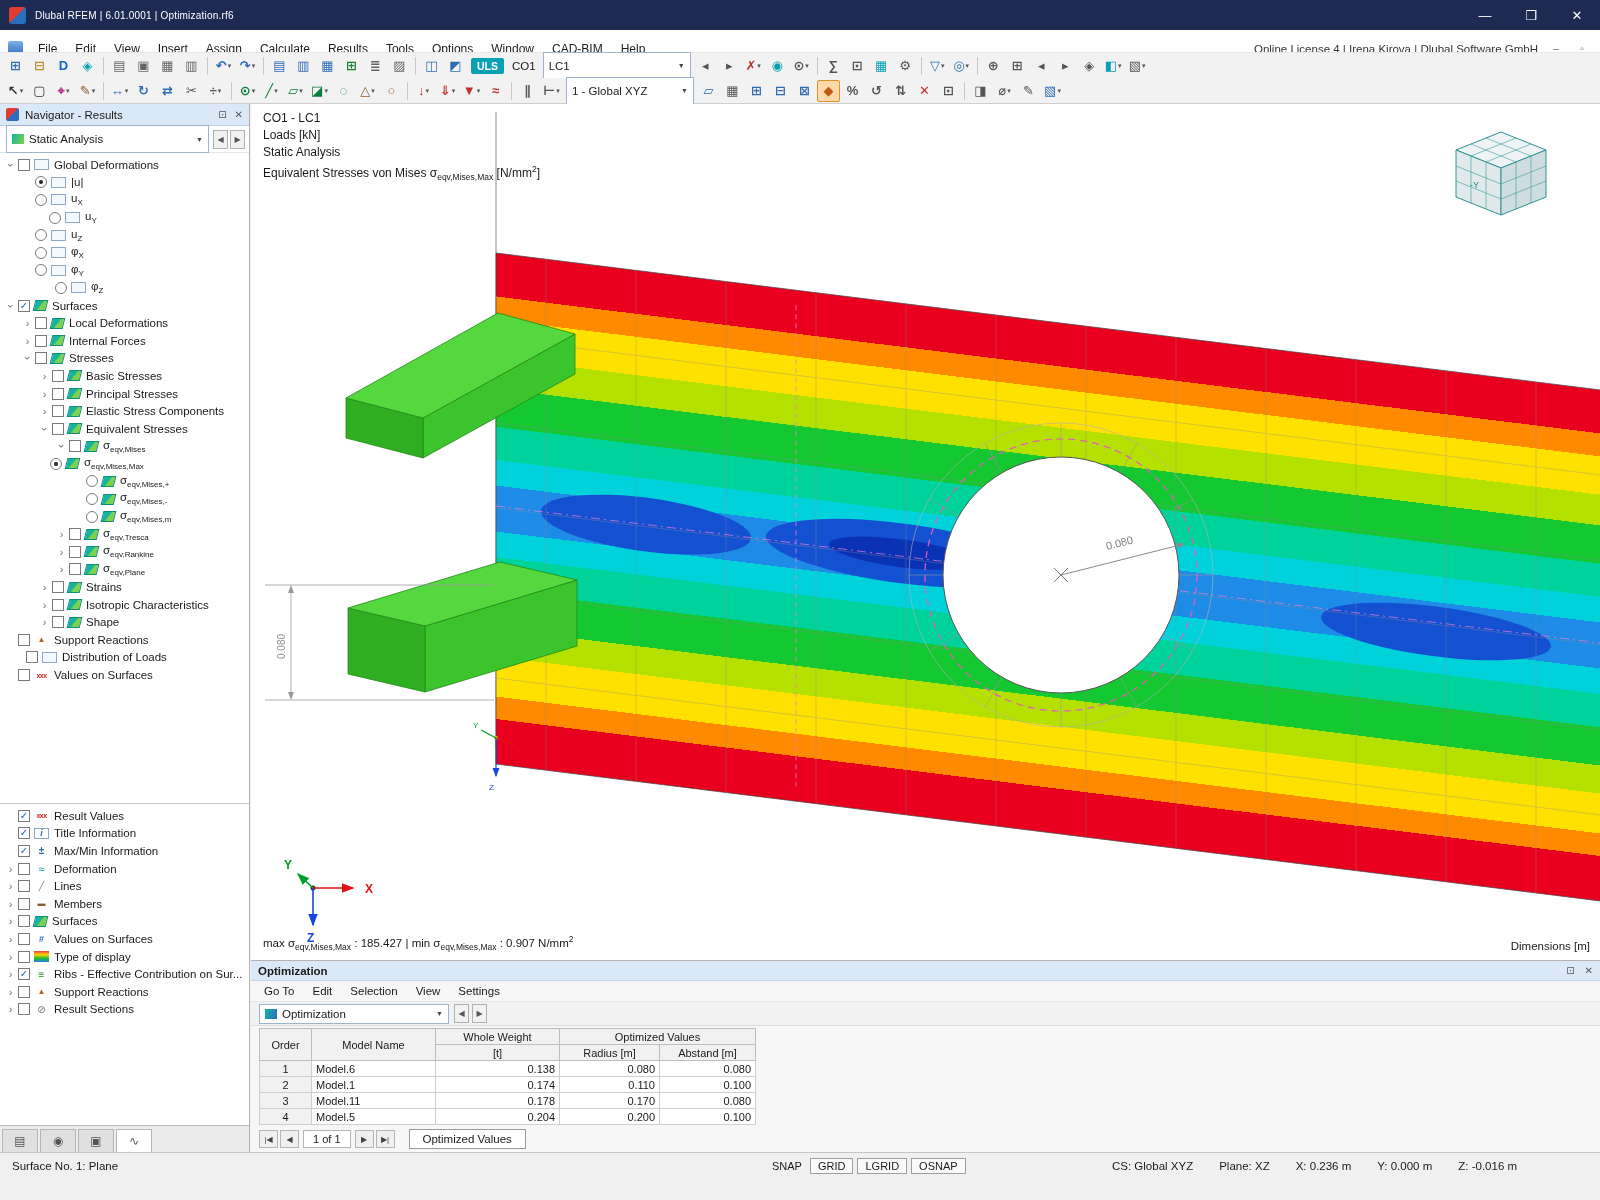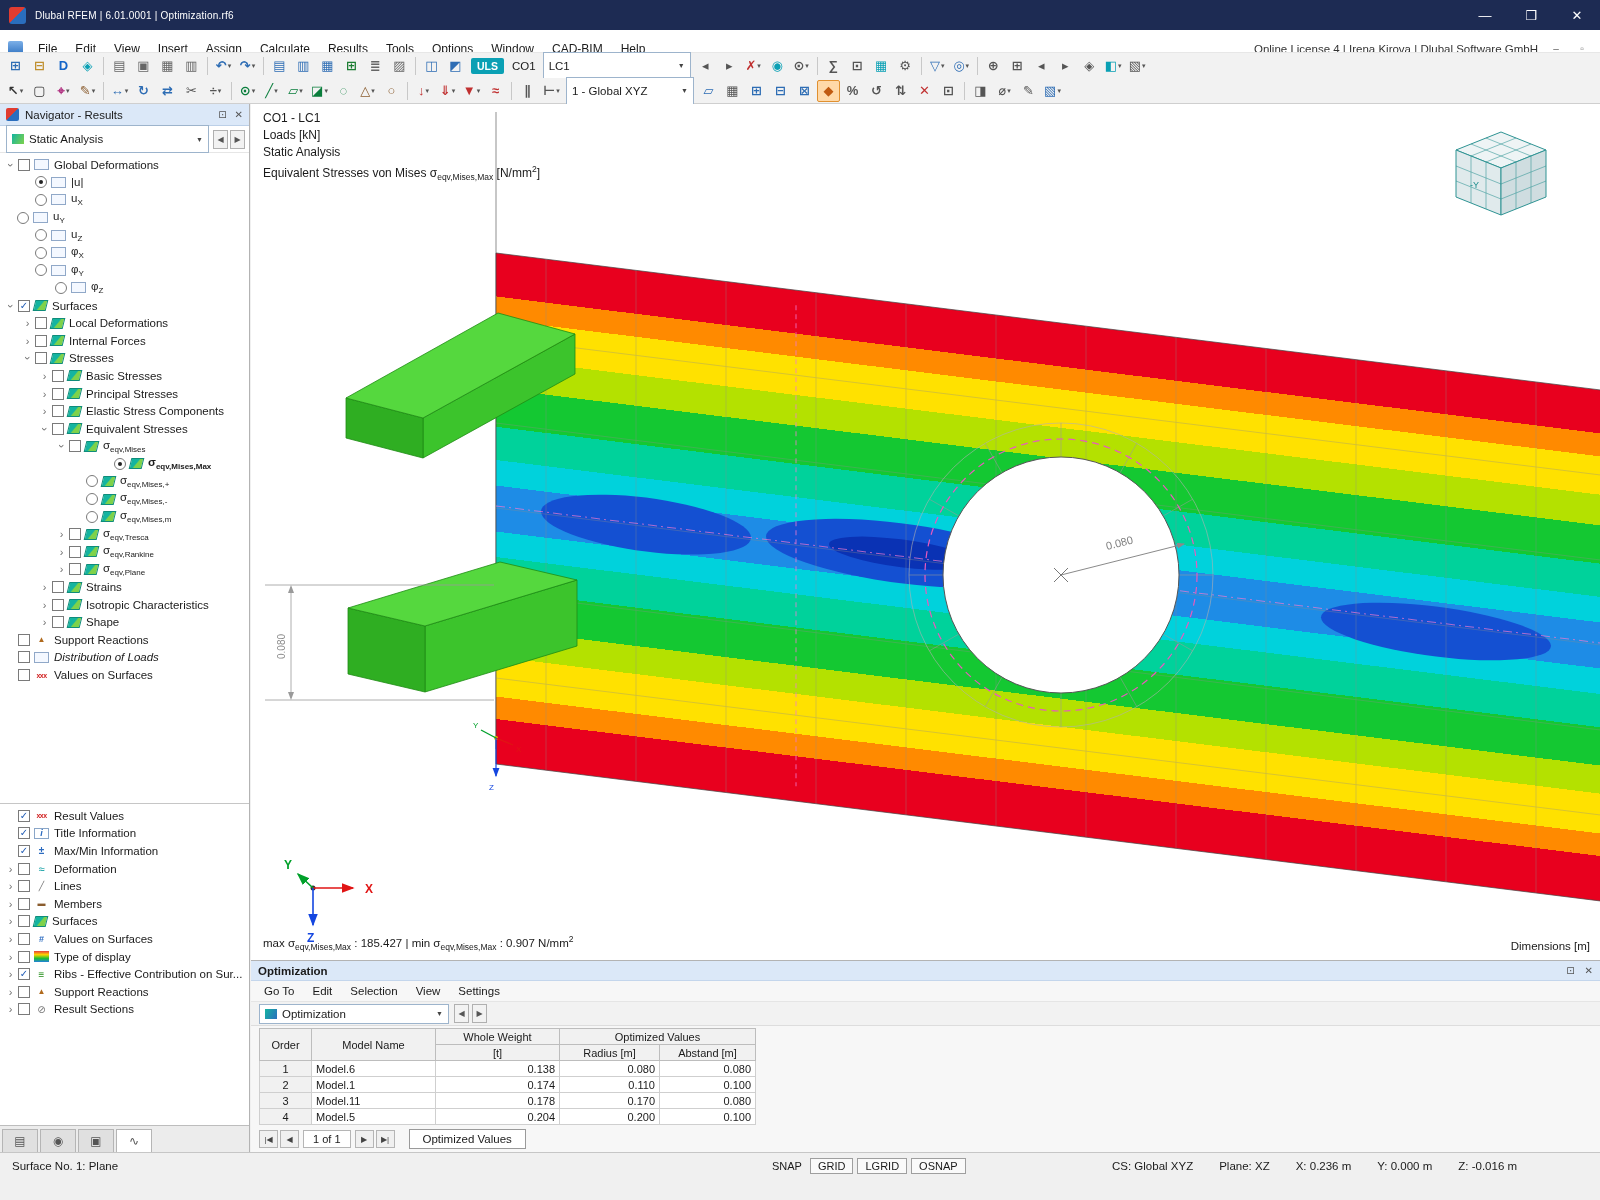--- a/index.html
+++ b/index.html
@@ -453,21 +453,21 @@
           <span class="rad sel"></span>
           <span class="ticon ticon-winframe"></span>
           <span class="tlabel">|u|</span>
         </div>
         <div class="tree-row" style="padding-left: 21px;">
           <span class="expander"></span>
           <span class="rad"></span>
           <span class="ticon ticon-winframe"></span>
           <span class="tlabel">u<sub>X</sub></span>
         </div>
-        <div class="tree-row" style="padding-left: 3px;">
+        <div class="tree-row" style="padding-left: 35px;">
           <span class="expander"></span>
           <span class="rad"></span>
           <span class="ticon ticon-winframe"></span>
           <span class="tlabel">u<sub>Y</sub></span>
         </div>
         <div class="tree-row" style="padding-left: 21px;">
           <span class="expander"></span>
           <span class="rad"></span>
           <span class="ticon ticon-winframe"></span>
           <span class="tlabel">u<sub>Z</sub></span>
@@ -537,21 +537,21 @@
           <span class="cbx"></span>
           <span class="ticon ticon-surface"></span>
           <span class="tlabel">Equivalent Stresses</span>
         </div>
         <div class="tree-row" style="padding-left: 55px;">
           <span class="expander open">›</span>
           <span class="cbx"></span>
           <span class="ticon ticon-surface"></span>
           <span class="tlabel">σ<sub>eqv,Mises</sub></span>
         </div>
-        <div class="tree-row" style="padding-left: 100px; font-weight: bold;">
+        <div class="tree-row" style="padding-left: 36px;">
           <span class="expander"></span>
           <span class="rad sel"></span>
           <span class="ticon ticon-surface"></span>
           <span class="tlabel">σ<sub>eqv,Mises,Max</sub></span>
         </div>
         <div class="tree-row" style="padding-left: 72px;">
           <span class="expander"></span>
           <span class="rad"></span>
           <span class="ticon ticon-surface"></span>
           <span class="tlabel">σ<sub>eqv,Mises,+</sub></span>
@@ -603,21 +603,21 @@
           <span class="cbx"></span>
           <span class="ticon ticon-surface"></span>
           <span class="tlabel">Shape</span>
         </div>
         <div class="tree-row" style="padding-left: 4px;">
           <span class="expander"></span>
           <span class="cbx"></span>
           <span class="ticon ticon-support"></span>
           <span class="tlabel">Support Reactions</span>
         </div>
-        <div class="tree-row" style="padding-left: 4px; font-style: italic;">
+        <div class="tree-row" style="padding-left: 12px;">
           <span class="expander"></span>
           <span class="cbx"></span>
           <span class="ticon ticon-winframe"></span>
           <span class="tlabel">Distribution of Loads</span>
         </div>
         <div class="tree-row" style="padding-left: 4px;">
           <span class="expander"></span>
           <span class="cbx"></span>
           <span class="ticon ticon-xxx"></span>
           <span class="tlabel">Values on Surfaces</span>

